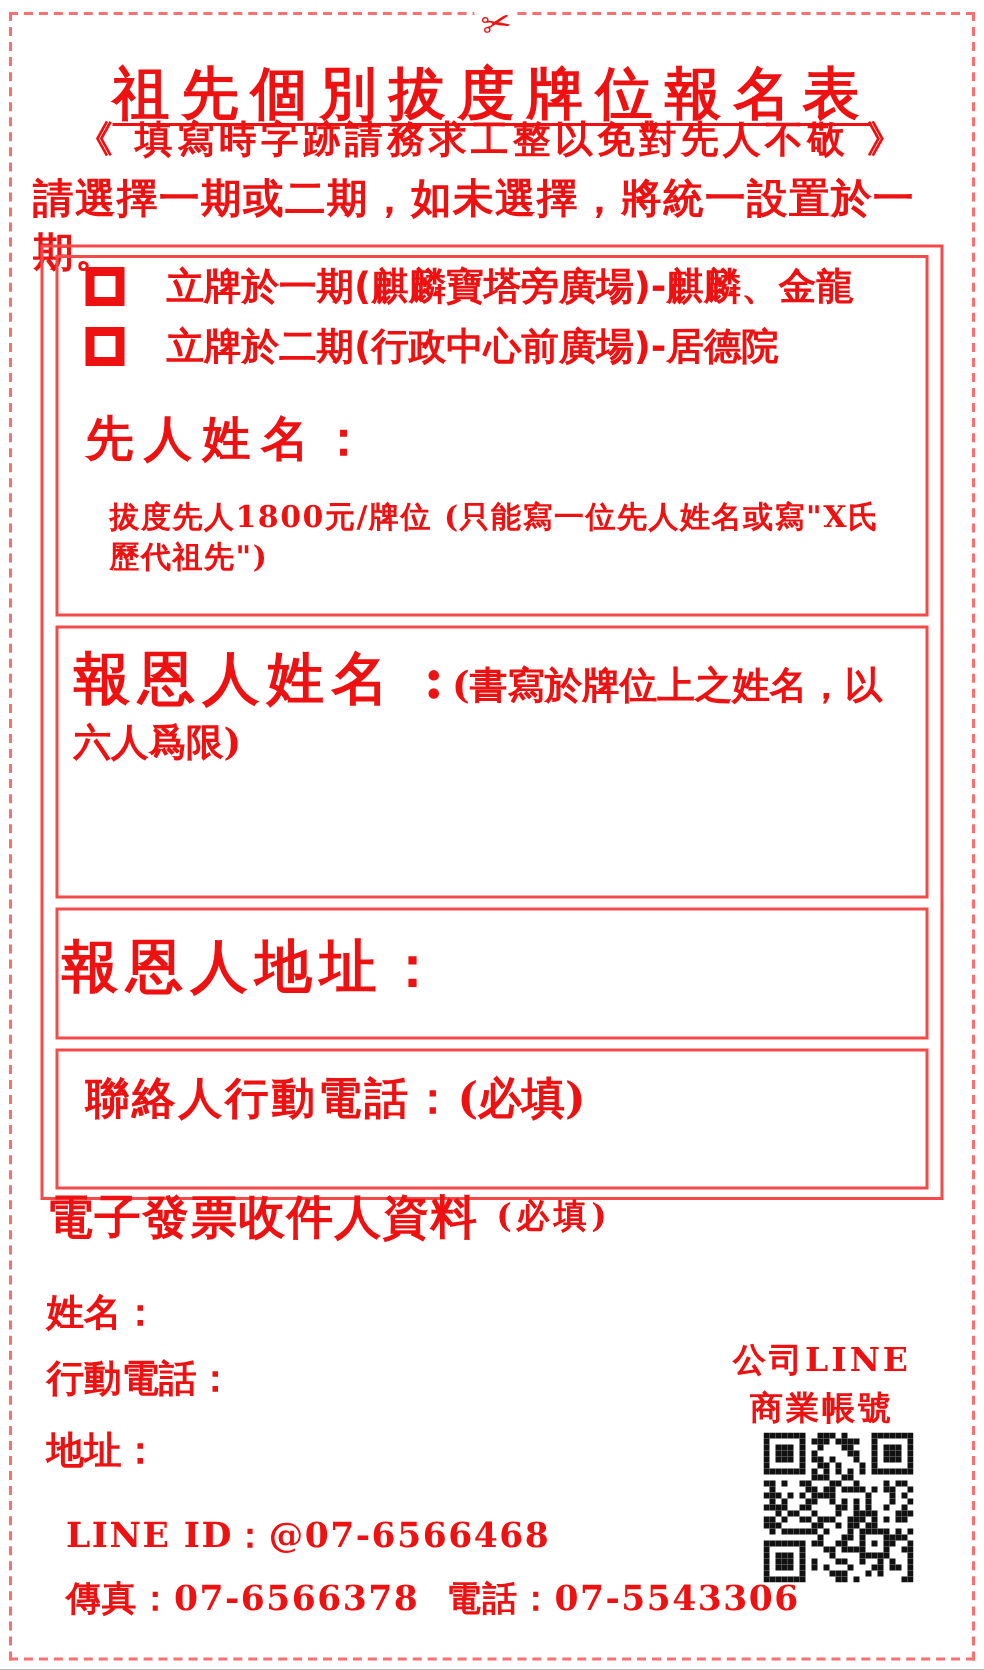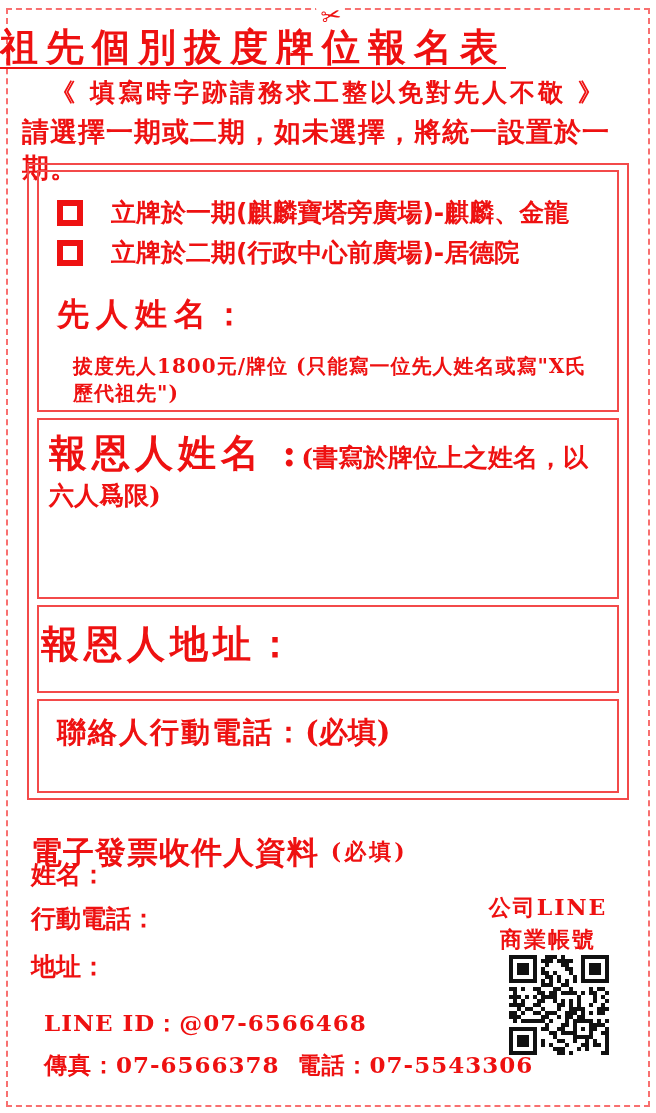--- a/index.html
+++ b/index.html
@@ -21,22 +21,22 @@
   .scissors {
     position:absolute; top:-6px; left:310px;
     background:#ffffff; padding:0 3px;
     font-size:24px; color:#ee1111; line-height:1;
     transform:rotate(-12deg);
     font-family:"DejaVu Sans","Liberation Sans",sans-serif;
   }
   .sansb  { font-family:"DejaVu Sans","Liberation Sans",sans-serif; font-weight:bold; }
 
   .title {
-    position:absolute; top:22px; left:0; width:100%;
-    font-size:38px; font-weight:600;
+    position:absolute; top:37px; left:0; width:100%;
+    text-align:center; font-size:38px; font-weight:600;
     letter-spacing:8px;
     text-decoration:underline;
     text-underline-offset:7px;
     text-decoration-thickness:2px;
     font-family:Liberation Serif, serif;
   }
   .subtitle {
     position:absolute; top:76px; left:0; width:100%;
     text-align:center; font-size:25px; letter-spacing:3px;
   }
@@ -49,21 +49,21 @@
     position:absolute; left:27px; top:163px; width:602px; height:637px;
     border:2px solid #f34a4a;
     padding:5px 8px;
     display:flex; flex-direction:column; gap:6px;
   }
   .section {
     border:2px solid #f34a4a;
     width:100%;
     position:relative;
   }
-  .sec1 { height:250px; padding:24px 10px 0 18px; }
+  .sec1 { height:250px; padding:2px 10px 0 18px; }
   .sec2 { height:188px; padding:8px 4px 0 10px; }
   .sec3 { height:91px; padding:12px 4px 0 2px; }
   .sec4 { height:97px;  padding:12px 4px 0 18px; }
 
   .chk-row { display:flex; align-items:center; margin-bottom:7px; }
   .chk-box {
     width:26px; height:26px;
     border:6px solid #ee1111;
     margin-right:28px; flex:0 0 auto;
   }
@@ -76,21 +76,21 @@
     margin-top:16px; margin-left:16px;
     font-size:20px; font-weight:bold; letter-spacing:1px;
   }
 
   .row-label-big { font-size:38px; font-weight:600; letter-spacing:5px; }
   .row-note      { font-size:25px; font-weight:600; letter-spacing:0px; }
   .phone-label   { font-size:29px; font-weight:600; letter-spacing:2px; }
   .phone-note    { font-size:29px; font-weight:600; }
 
   .invoice-title {
-    position:absolute; top:832px; left:31px;
+    position:absolute; top:791px; left:31px;
     font-size:31px; letter-spacing:1px;
   }
   .invoice-required {
     font-family:"DejaVu Serif","Liberation Serif",serif;
     font-size:22px; font-weight:bold; letter-spacing:3px; vertical-align:4px;
   }
   .inv-name    { position:absolute; top:858px;  left:31px; font-size:25px; }
   .inv-mobile  { position:absolute; top:902px;  left:31px; font-size:25px; }
   .inv-address { position:absolute; top:950px;  left:31px; font-size:25px; }
 

